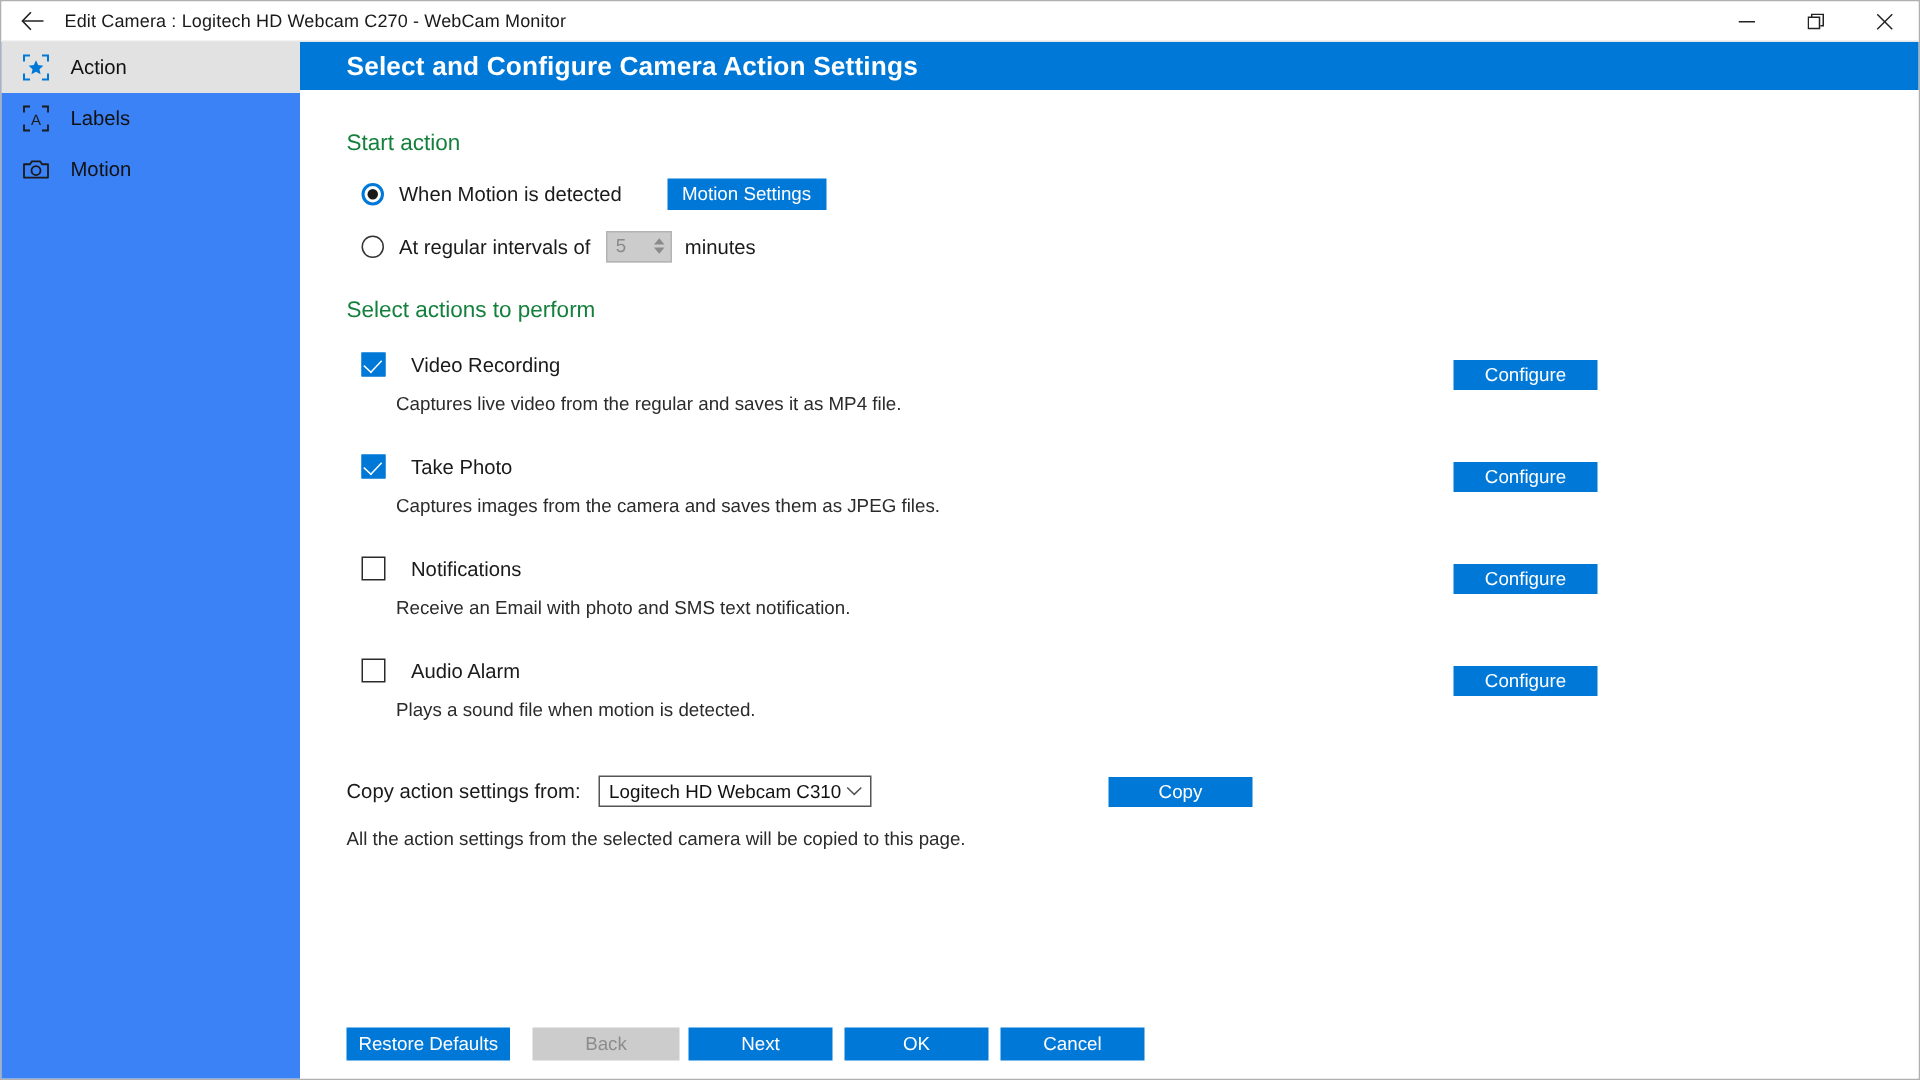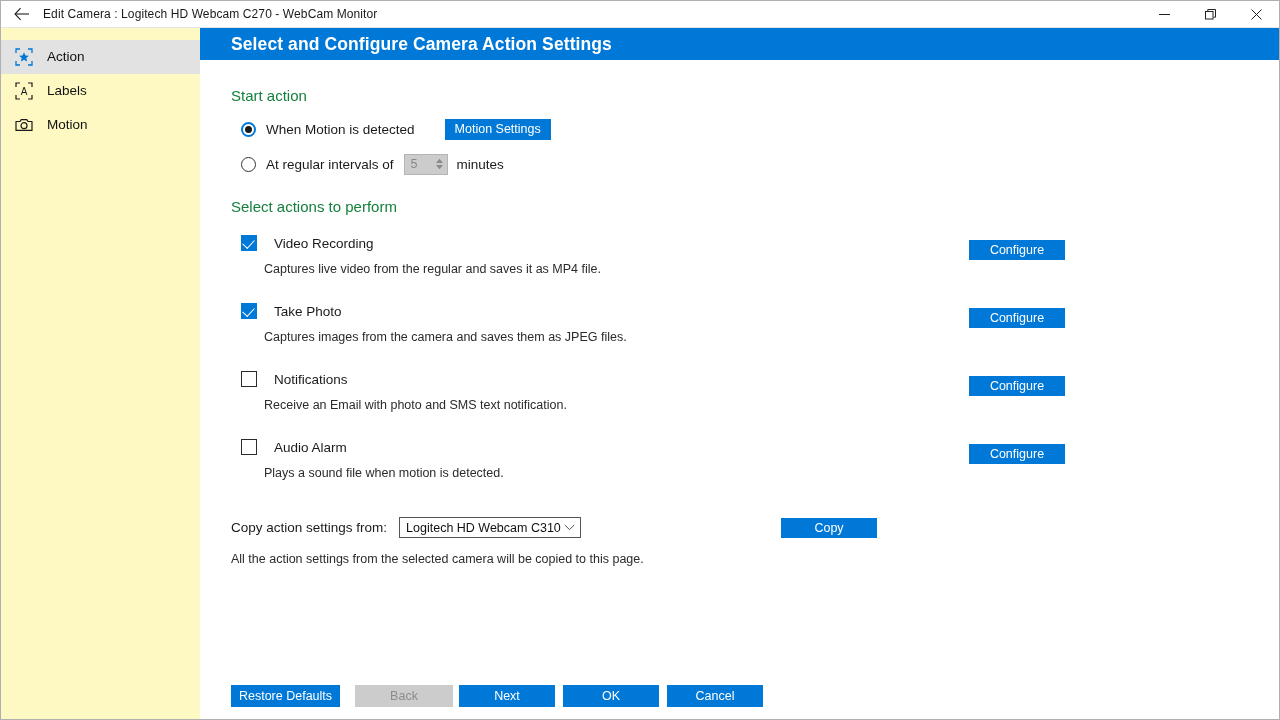--- a/index.html
+++ b/index.html
@@ -68,22 +68,22 @@
   .body-row {
     flex: 1 1 auto;
     display: flex;
     min-height: 0;
   }
 
   
   .sidebar {
     width: 199px;
     flex: 0 0 199px;
-    background: #fef9c3;
-    padding-top: 12px;
+    background: #3b82f6;
+    padding-top: 0px;
   }
   .nav-item {
     height: 34px;
     display: flex;
     align-items: center;
     padding-left: 12px;
     font-size: 13.5px;
     color: #111;
   }
   .nav-item.selected { background: #e2e2e2; }
@@ -277,21 +277,21 @@
     align-items: center;
     padding: 0 5px 0 6px;
     font-size: 12.5px;
     color: #111;
     justify-content: space-between;
   }
   .combo-caret { color: #555; display:flex; align-items:center; }
   .combo-caret svg { display:block; }
   .copy-btn {
     position: absolute;
-    left: 550px;
+    left: 508px;
     width: 96px;
     height: 20px;
     line-height: 20px;
     padding: 0;
   }
   .copy-note {
     font-size: 12.5px;
     color: #2b2b2b;
     margin-top: 14px;
   }

